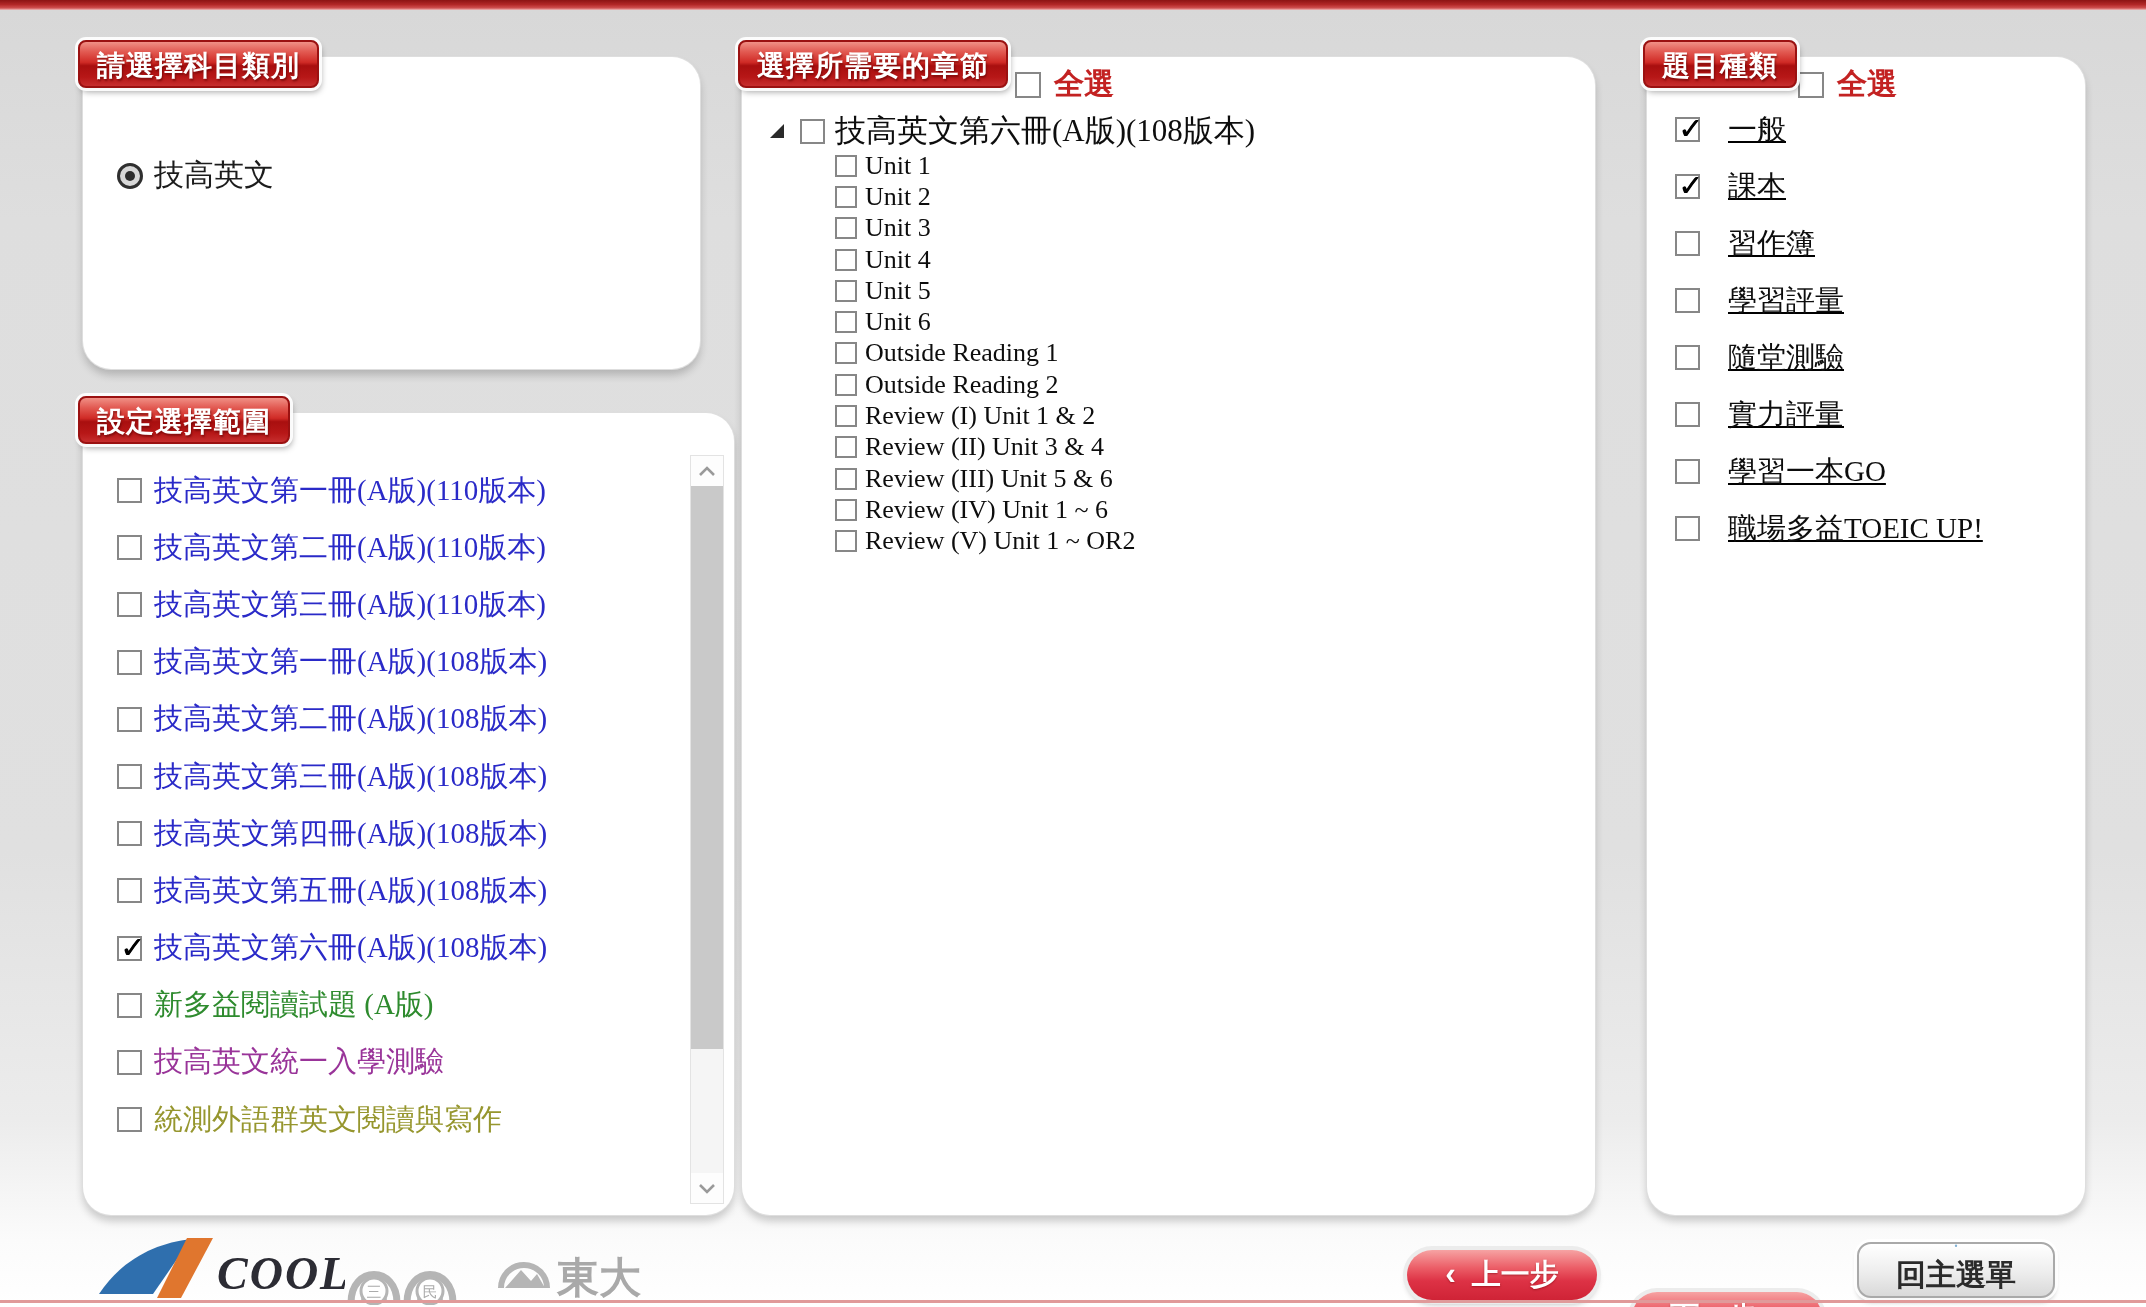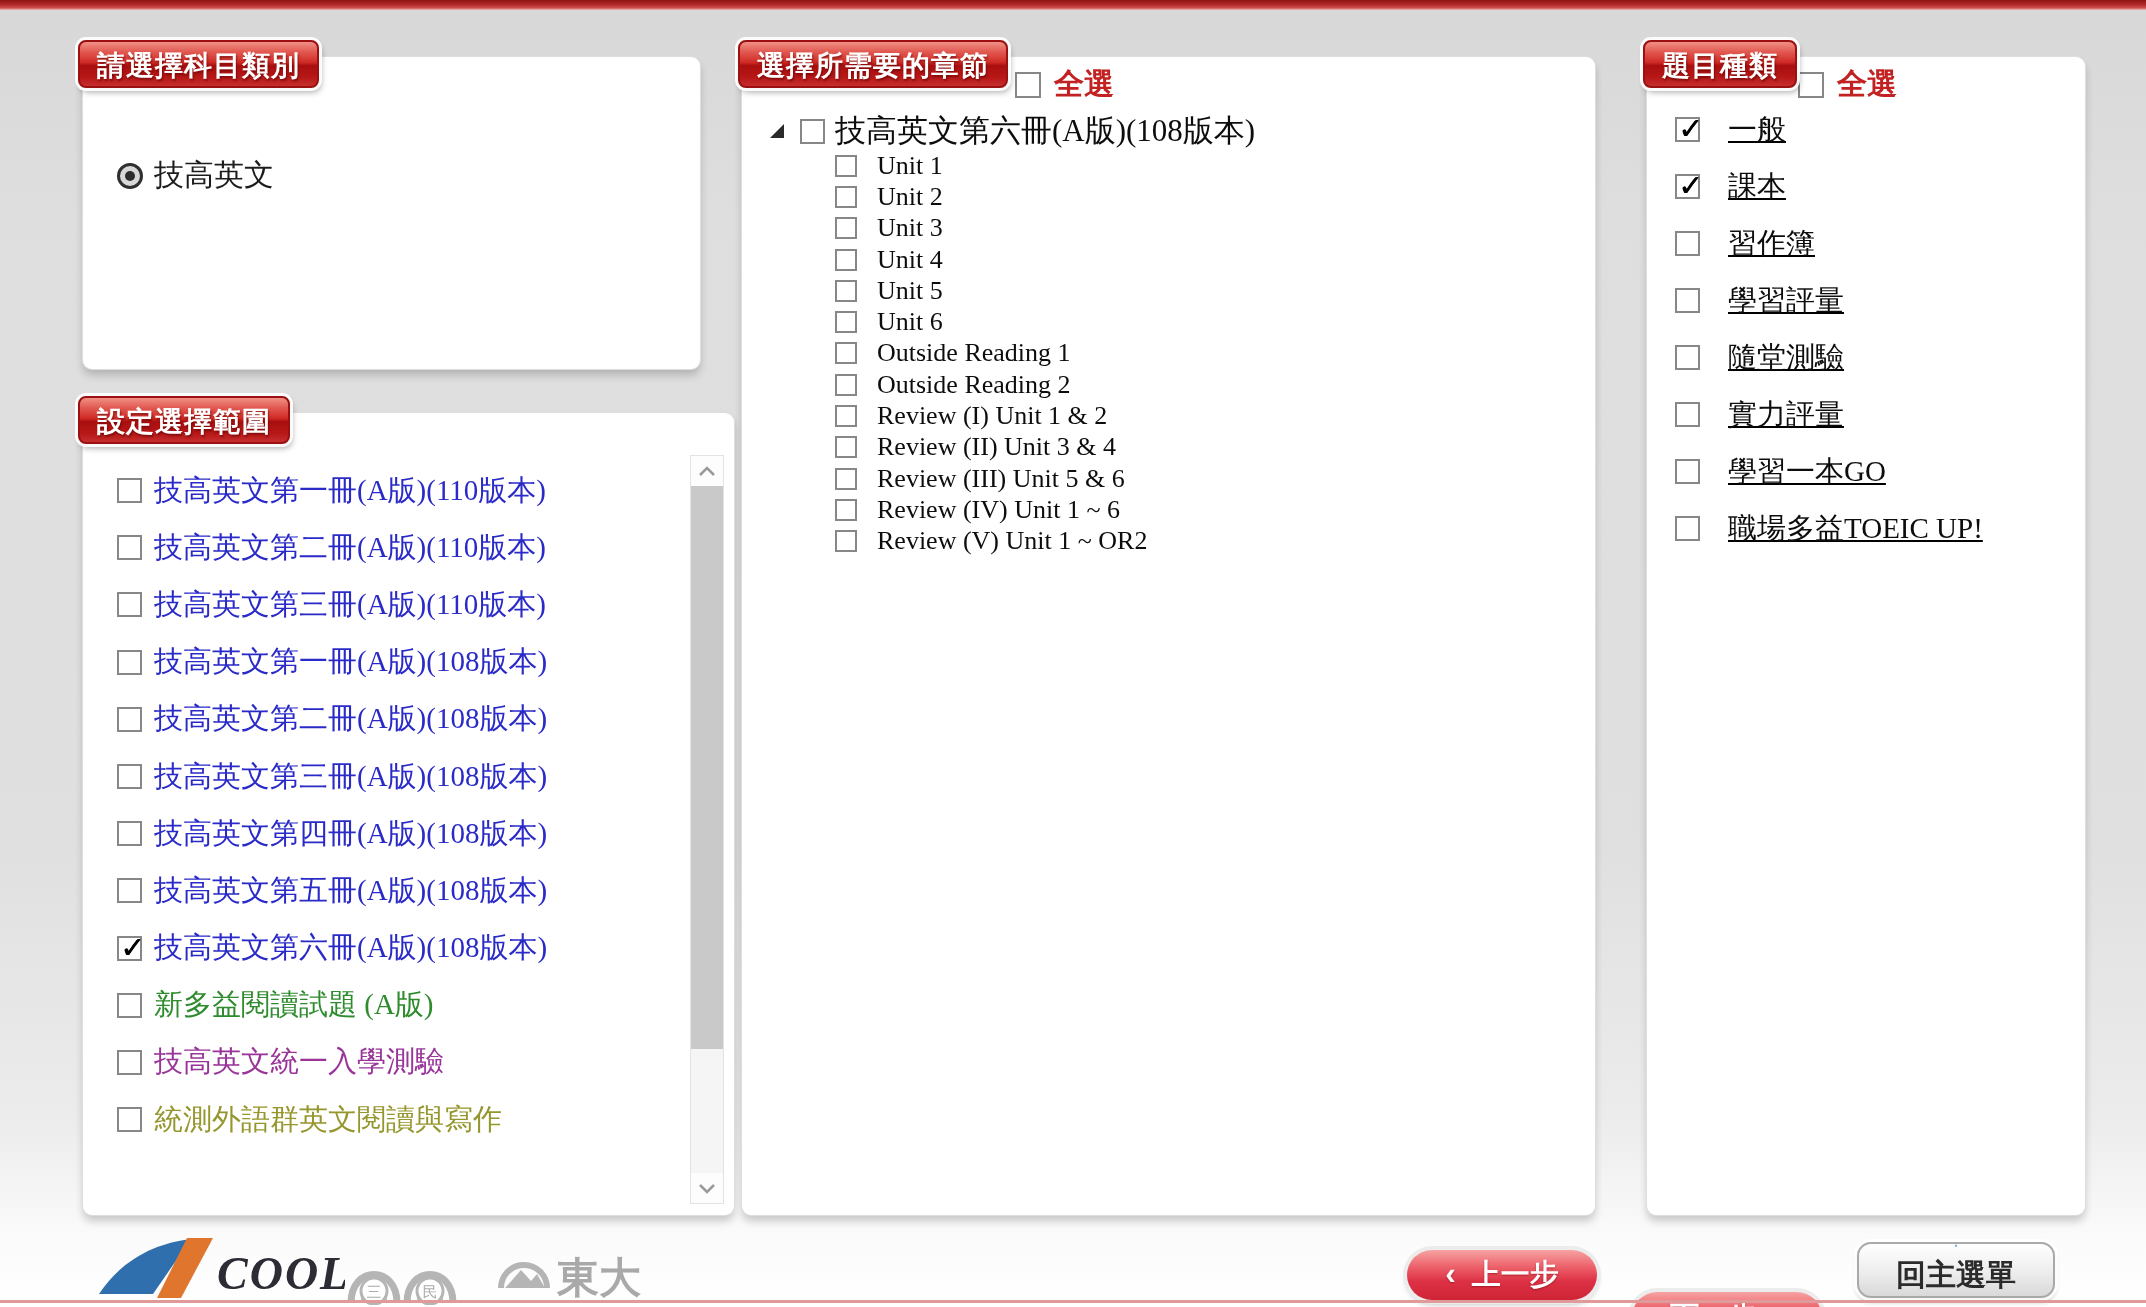--- a/index.html
+++ b/index.html
@@ -9,21 +9,21 @@
   *{margin:0;padding:0;box-sizing:border-box;}
   html,body{width:2146px;height:1307px;overflow:hidden;}
   body{font-family:var(--sans);}
   #stage{position:relative;width:2146px;height:1307px;
     background:linear-gradient(180deg,#d8d8d8 10px,#dedede 220px,#e0e0e0 850px,#ececec 1120px,#fbfbfb 1240px,#ffffff 1307px);}
   
   #topbar{position:absolute;left:0;top:0;width:2146px;height:10px;
     background:linear-gradient(180deg,#8c1414 0%,#b12727 45%,#d05050 80%,#eebdbd 100%);}
   #bottomline{position:absolute;left:0;top:1300px;width:2146px;height:3px;background:#e09a9a;}
   
-  .panel{position:absolute;background:#fff;border-radius:9px;
+  .panel{position:absolute;background:#fff;border-radius:28px;
     box-shadow:0 0 0 1px #dedede,0 6px 9px rgba(0,0,0,.20);}
   #subject-panel{left:83px;top:57px;width:617px;height:312px;}
   #scope-panel{left:83px;top:413px;width:651px;height:802px;}
   #chapter-panel{left:742px;top:57px;width:853px;height:1158px;}
   #type-panel{left:1647px;top:57px;width:438px;height:1158px;}
   
   .badge{position:absolute;z-index:5;height:48px;line-height:46px;padding:0 17px;
     font:bold 28px/48px var(--sans);letter-spacing:1px;color:#fff;
     text-shadow:1px 2px 2px rgba(90,0,0,.55);
     border:2px solid #9b1111;border-radius:8px;
@@ -59,21 +59,21 @@
   #chapter-select-all{left:273px;top:7px;}
   #type-select-all{left:151px;top:7px;}
   .select-all .cb{width:26px;height:26px;}
   .select-all .lbl{font:bold 30px var(--serif);color:#c32222;}
   #tree{position:absolute;left:0;top:0;width:100%;}
   #tree-root{position:absolute;left:28px;top:56px;gap:0;height:36px;}
   #tree-root .expander{width:16px;height:16px;margin-right:14px;}
   #tree-root .cb{margin-right:10px;}
   #tree-root .lbl{font:31px var(--serif);color:#0d0d0d;white-space:nowrap;}
   #tree-children{position:absolute;left:93px;top:93px;}
-  #tree-children .row{height:31.3px;gap:20px;}
+  #tree-children .row{height:31.3px;gap:8px;}
   #tree-children .lbl{font:26px var(--serif);color:#0d0d0d;white-space:nowrap;}
   
   #type-list{position:absolute;left:28px;top:44px;}
   #type-list .row{height:57px;gap:28px;text-decoration:underline;}
   #type-list .lbl{font:29px var(--serif);color:#0d0d0d;white-space:nowrap;}
   
   .logo{position:absolute;}
   #logo-cool{left:95px;top:1236px;}
   #logo-sanmin{left:345px;top:1243px;}
   #logo-tungta{left:493px;top:1246px;}

